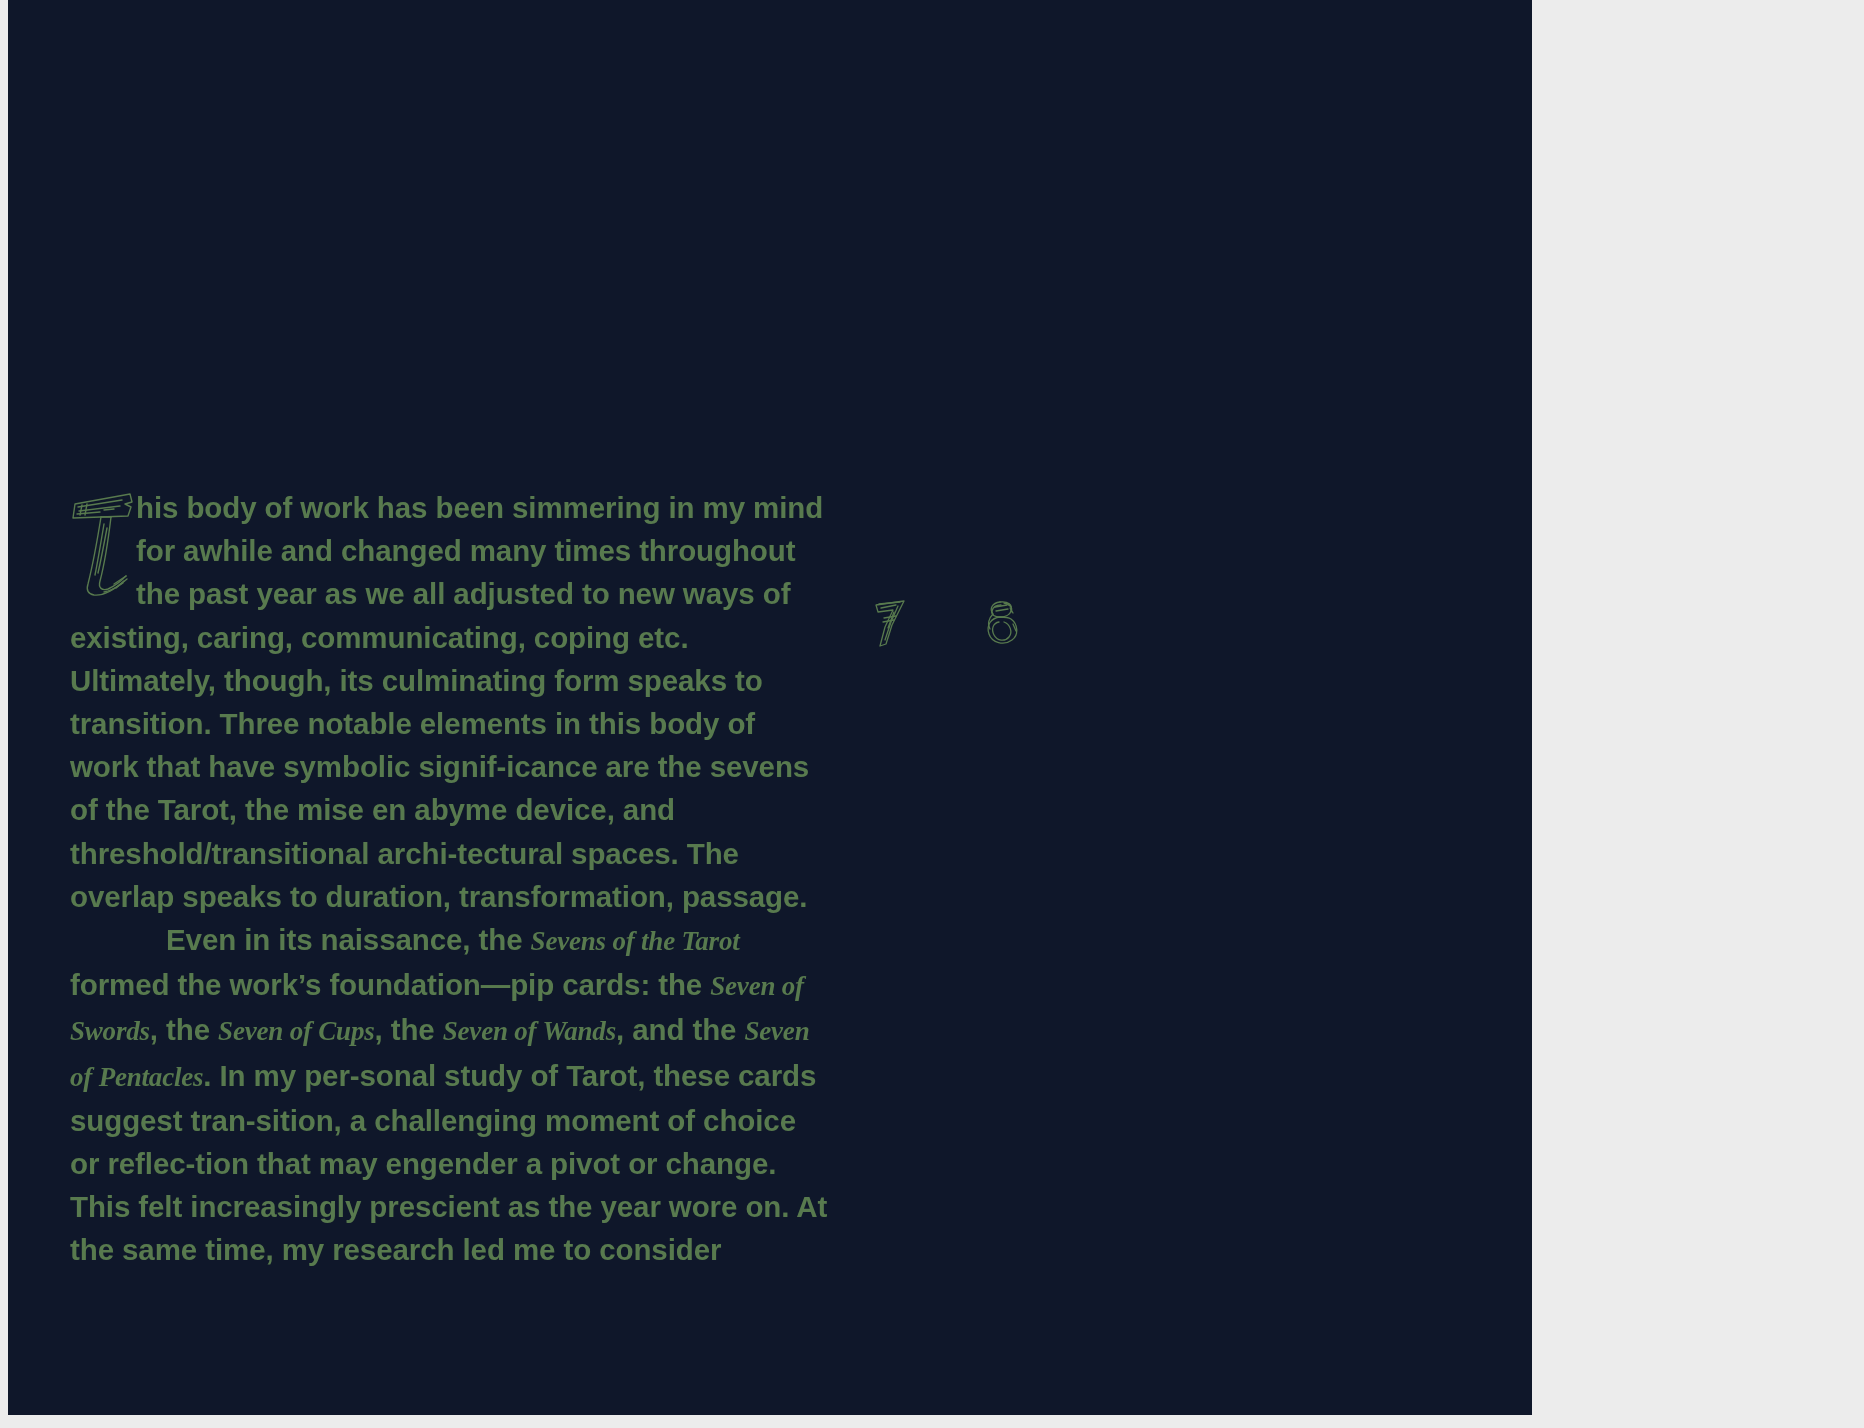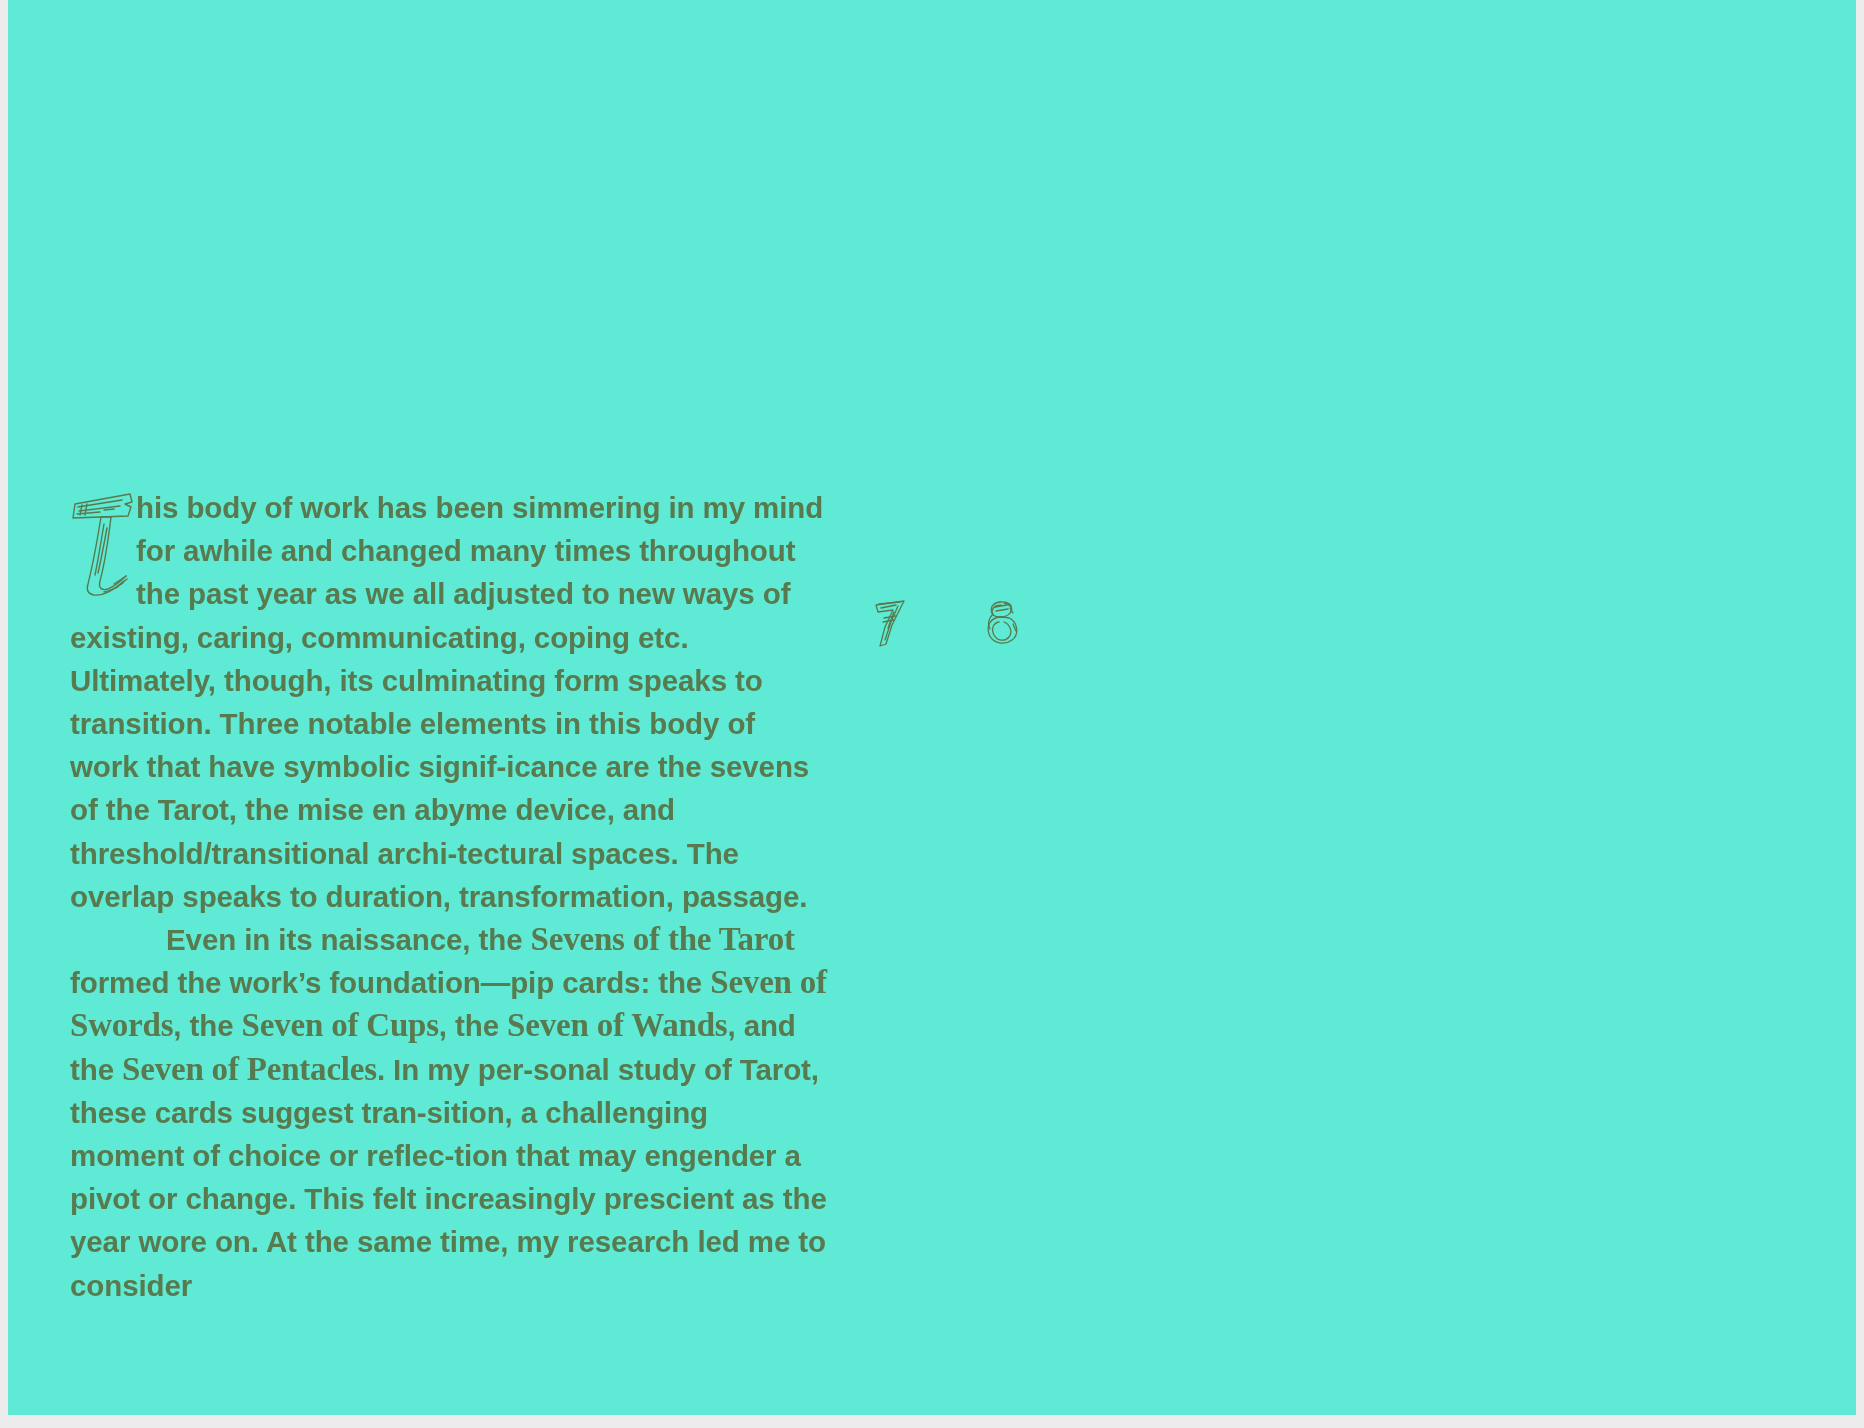--- a/index.html
+++ b/index.html
@@ -11,23 +11,23 @@
     width: 1864px;
     height: 1428px;
     font-family: "Liberation Sans", sans-serif;
     overflow: hidden;
   }
 
   .spread {
     position: absolute;
     left: 8px;
     top: 0px;
-    width: 1848px;
+    width: 1524px;
     height: 1415px;
-    background: #5eead4;
+    background: #0f172a;
     box-sizing: border-box;
   }
 
   .page {
     position: absolute;
     top: 0;
     height: 100%;
     box-sizing: border-box;
   }
   .page-left  { left: 0px;   width: 924px; }
@@ -54,22 +54,23 @@
   .col p {
     margin: 0;
   }
   .col p.indent {
     text-indent: 96px;
   }
 
   
   .ti {
     font-family: "Liberation Serif", "DejaVu Serif", serif;
+    font-style: italic;
     font-weight: bold;
-    font-size: 33px;
+    font-size: 27px;
     letter-spacing: -0.2px;
     margin-top: 24px;
   }
 
   
   .dropcap-wrap {
     position: absolute;
     left: 62px;
     top: 480px;
     width: 66px;

